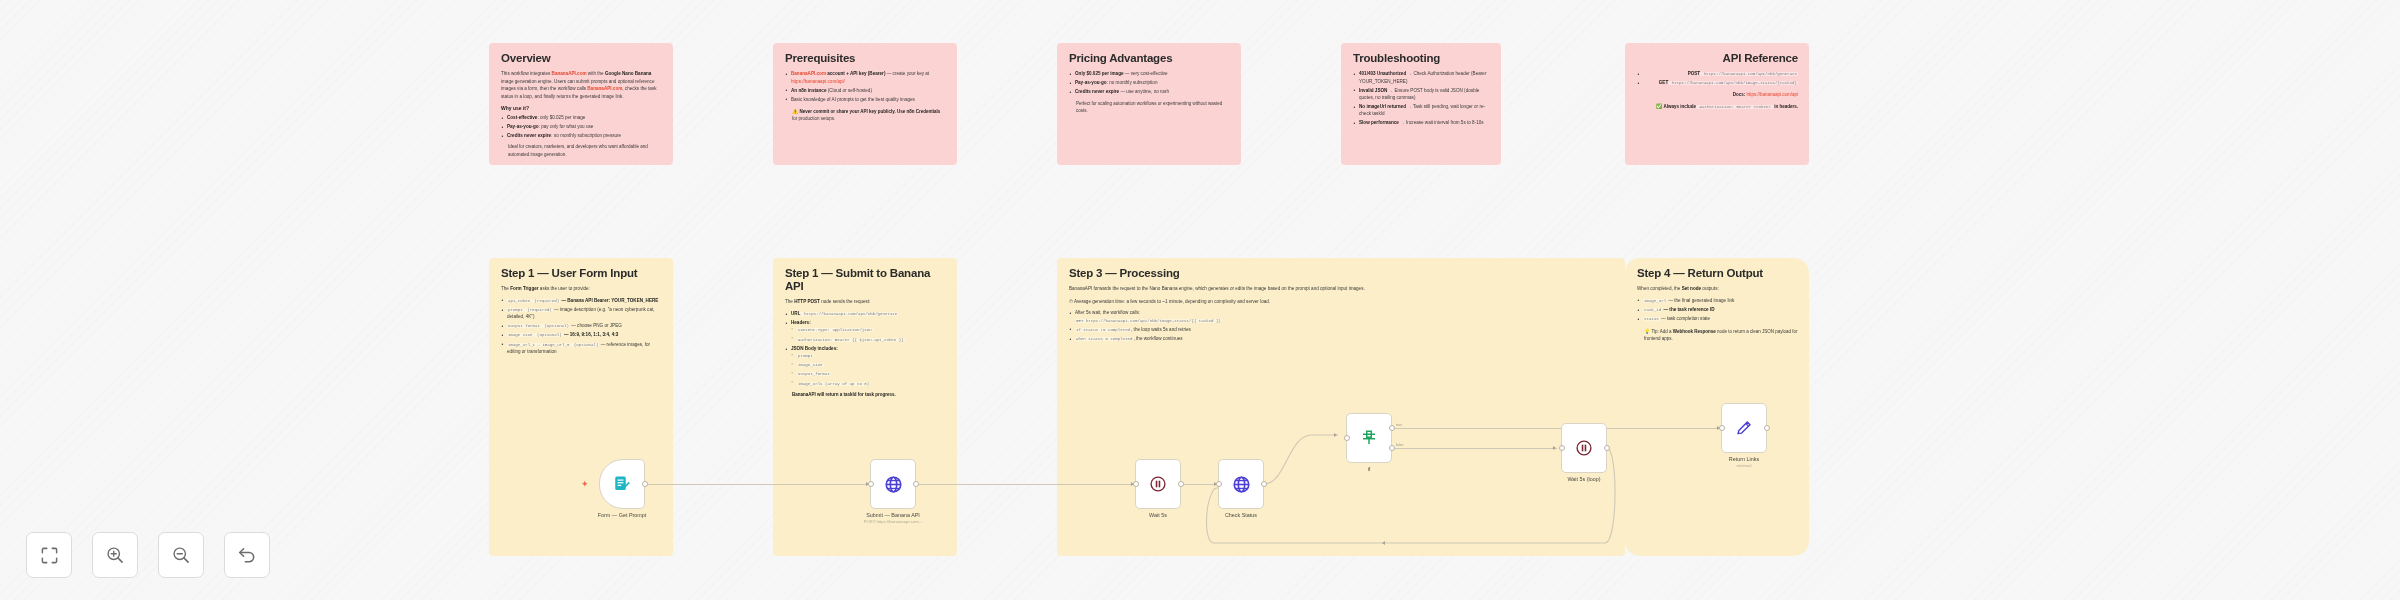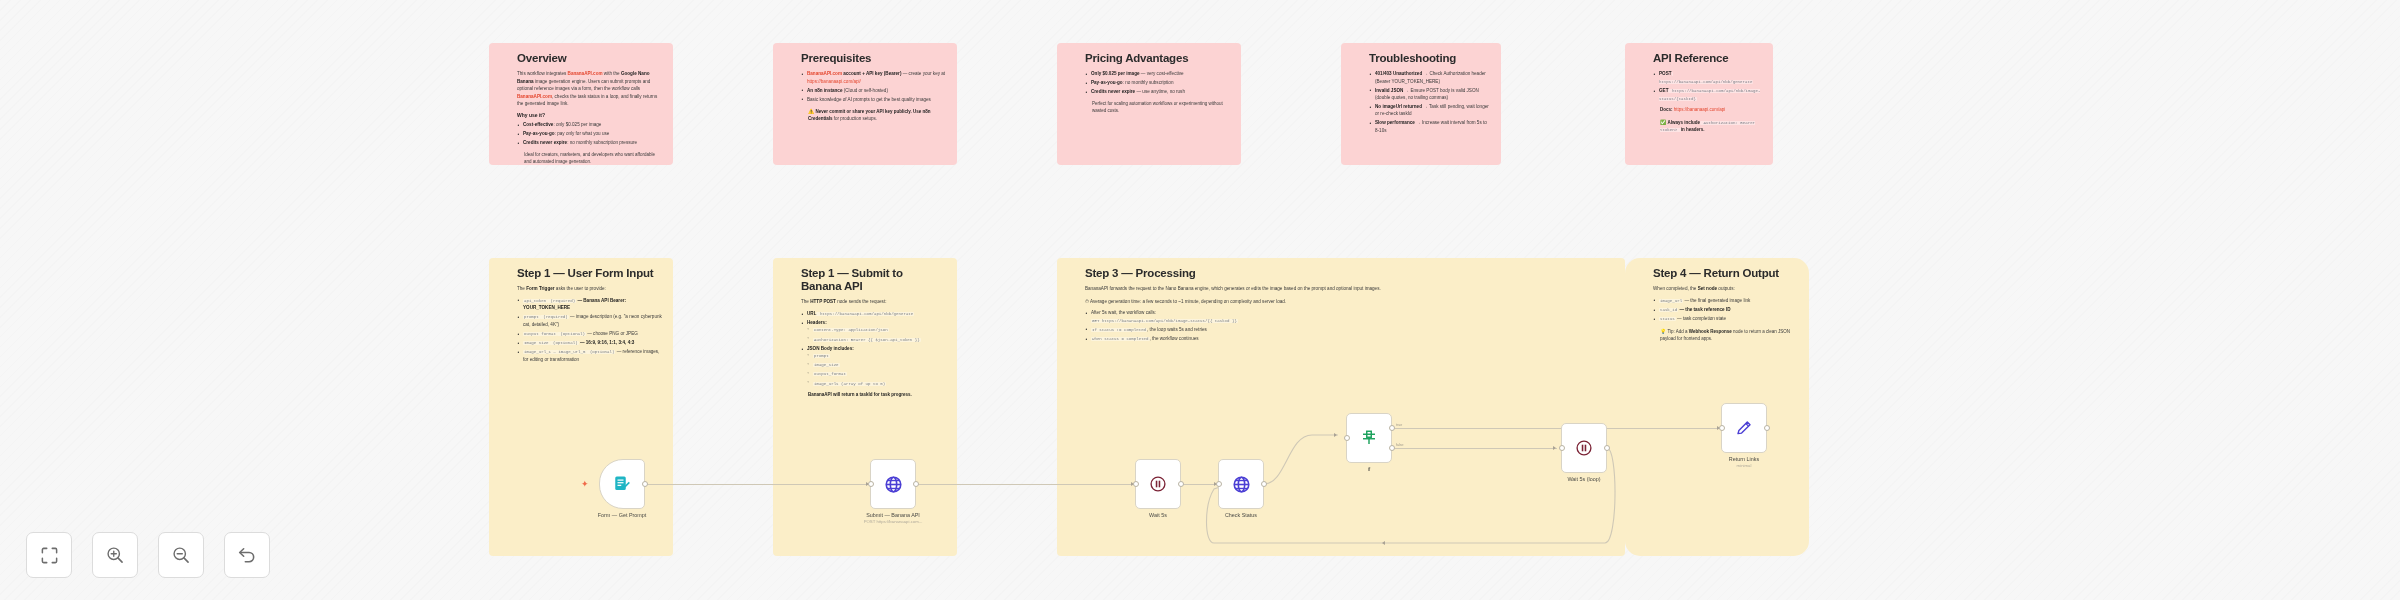--- a/index.html
+++ b/index.html
@@ -19,21 +19,21 @@
   }
 
   
   .note {
     position: absolute;
     border-radius: 4px;
     overflow: hidden;
   }
   .note-pink { background: #fcd3d3; }
   .note-yellow { background: #fbeec8; }
-  .note-inner { padding: 9px 11px 8px 28px; }
+  .note-inner { padding: 9px 11px 8px 12px; }
 
   .note h3 {
     font-size: 11.5px;
     font-weight: bold;
     color: #2b2b2b;
     letter-spacing: -0.2px;
     margin-bottom: 5px;
     line-height: 1.15;
   }
   .note p, .note li {
@@ -245,21 +245,21 @@
       <h3>Troubleshooting</h3>
       <ul>
         <li><span class="b">401/403 Unauthorized</span><span> → Check Authorization header (Bearer YOUR_TOKEN_HERE)</span></li>
         <li><span class="b">Invalid JSON</span><span> → Ensure POST body is valid JSON (double quotes, no trailing commas)</span></li>
         <li><span class="b">No imageUrl returned</span><span> → Task still pending, wait longer or re-check taskId</span></li>
         <li><span class="b">Slow performance</span><span> → Increase wait interval from 5s to 8-10s</span></li>
       </ul>
     </div>
   </div>
 
-  <div class="note note-pink" style="left:1625px; top:43px; width:148px; height:122px;">
+  <div class="note note-pink" style="left:1625px; top:43px; width:184px; height:122px;text-align:right;">
     <div class="note-inner">
       <h3>API Reference</h3>
       <ul>
         <li><span class="b">POST</span><span class="code"> https://bananaapi.com/api/nbb/generate</span></li>
         <li><span class="b">GET</span><span class="code"> https://bananaapi.com/api/nbb/image-status/{taskId}</span></li>
       </ul>
       <div class="closing"><span class="b">Docs: </span><span class="lnk-plain">https://bananaapi.com/api</span></div>
       <div class="callout"><span class="emoji">✅</span> <span class="b">Always include</span><span class="code"> Authorization: Bearer &lt;token&gt; </span><span class="b">in headers.</span></div>
     </div>
   </div>

